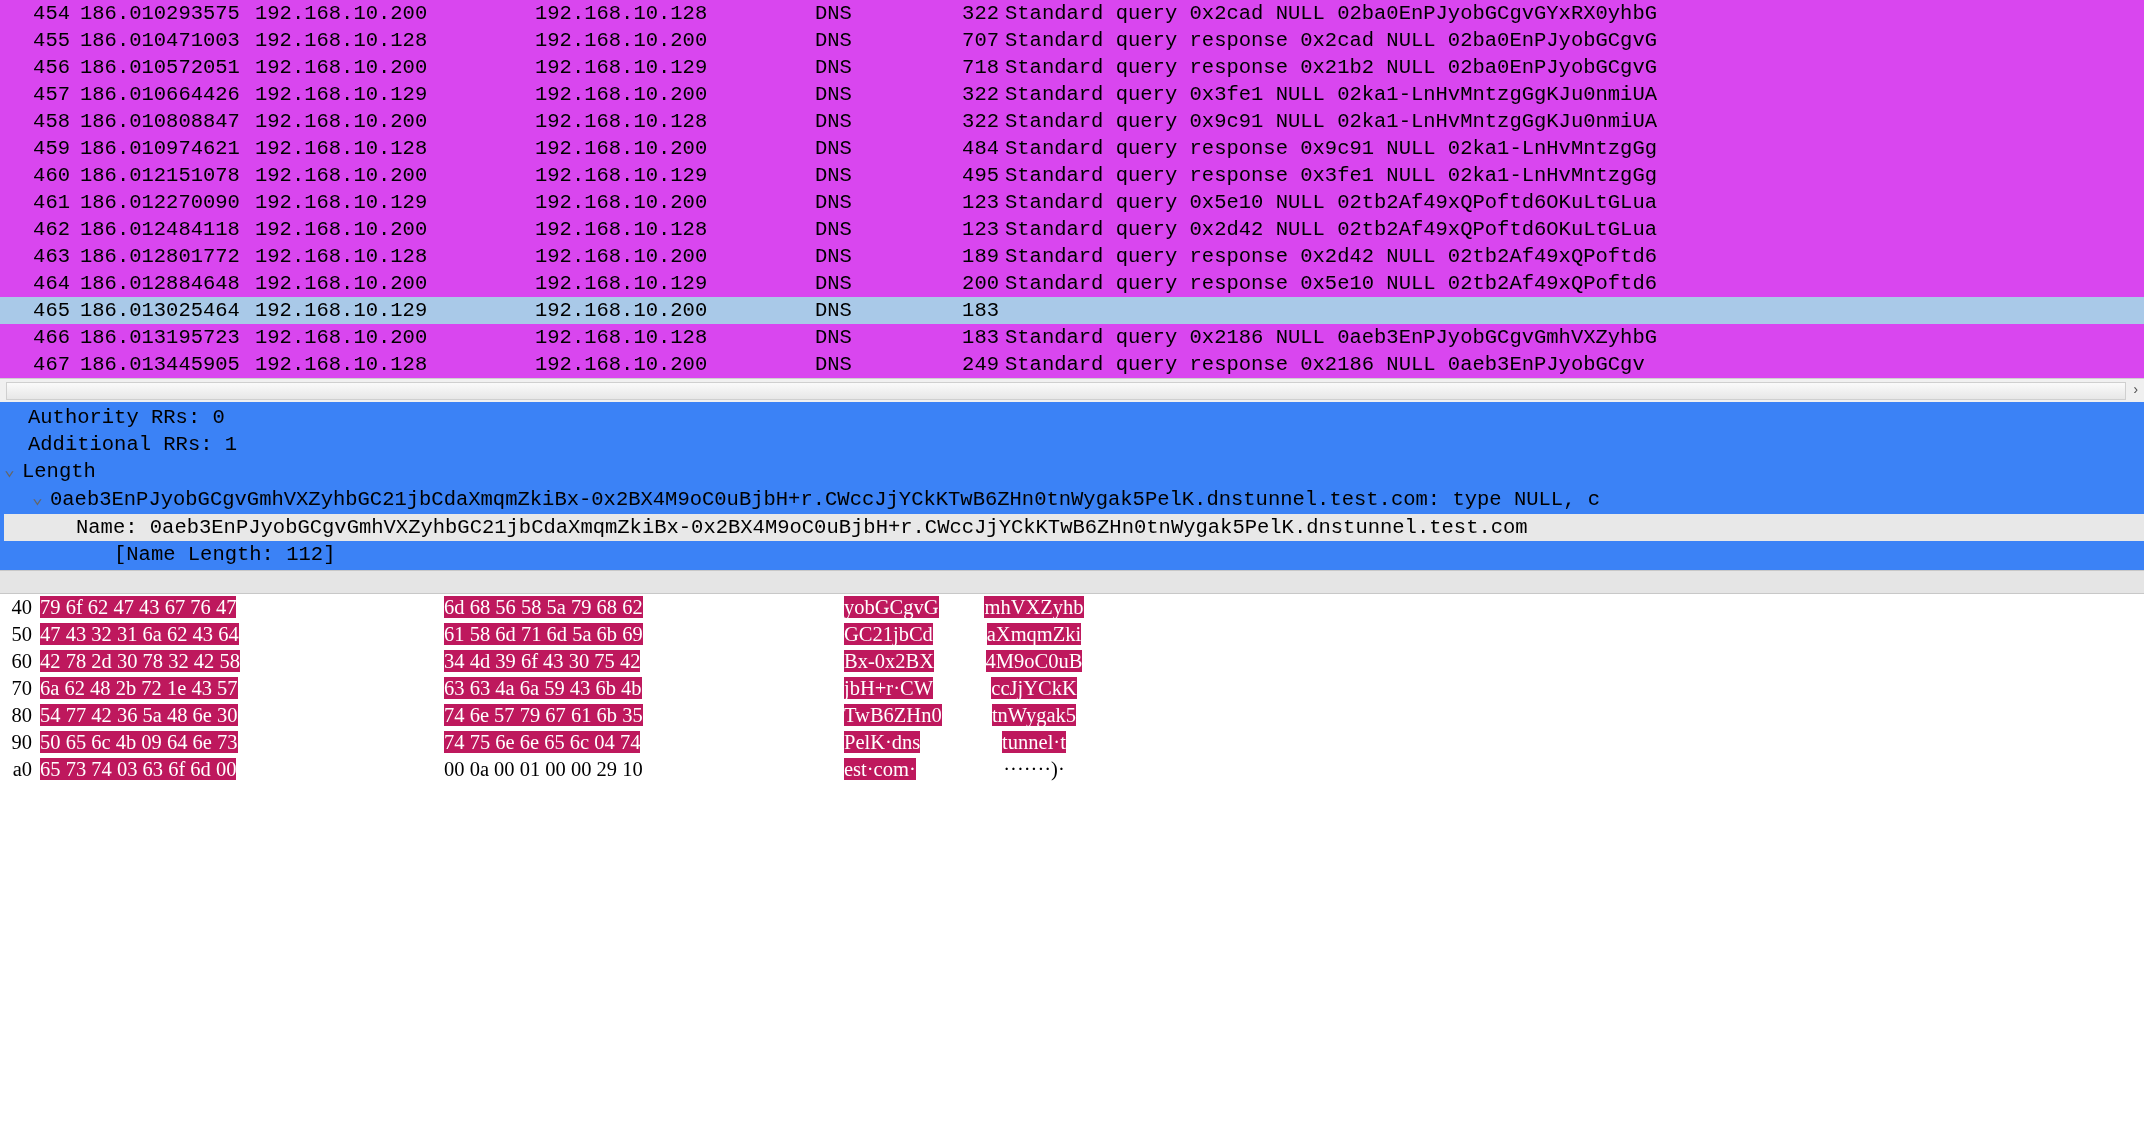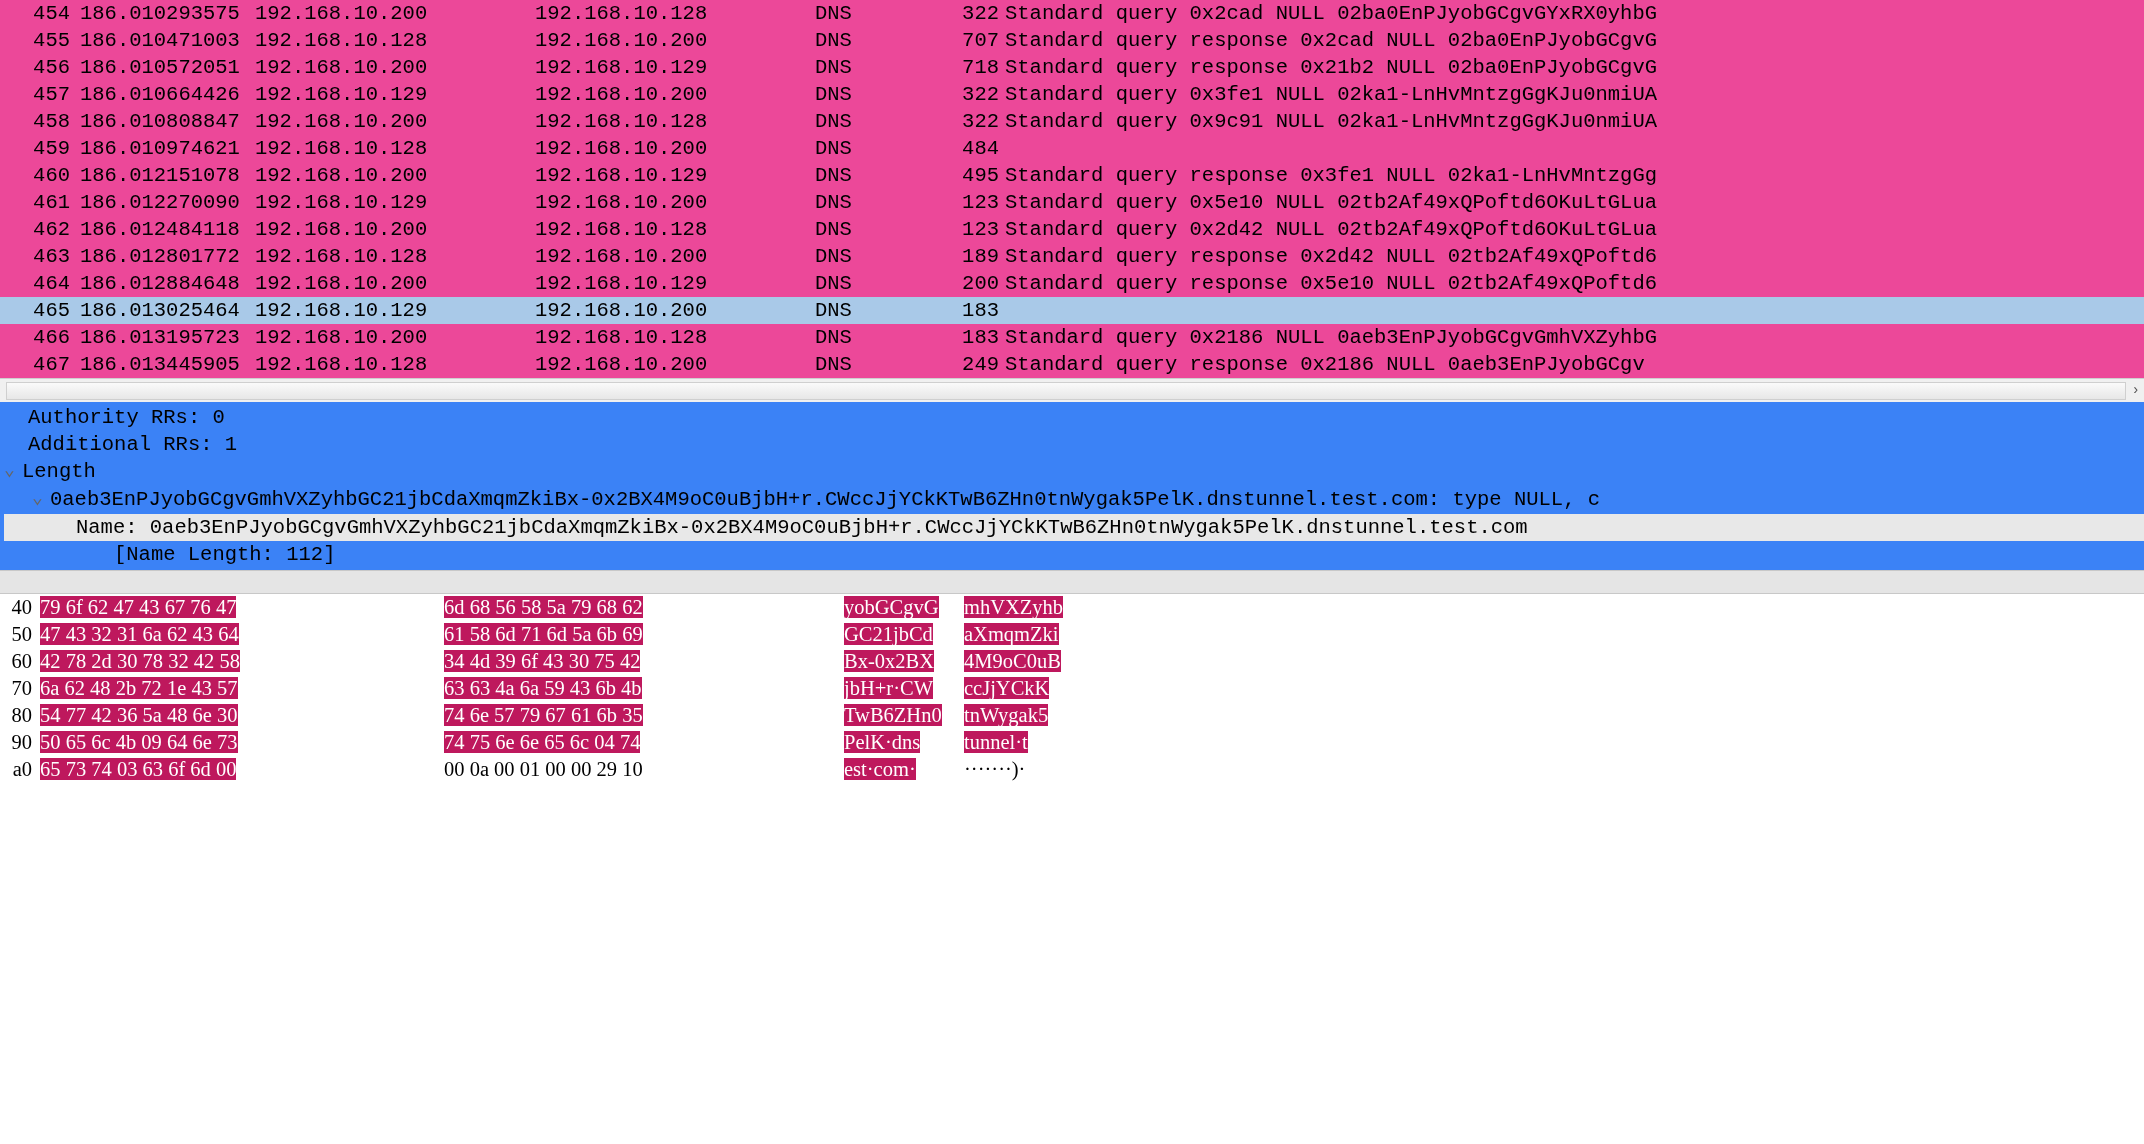--- a/index.html
+++ b/index.html
@@ -13,21 +13,21 @@
     width:2144px;
     height:1144px;
   }
   .packet-list {
     background:#fff;
     overflow:hidden;
     white-space:nowrap;
   }
   .row {
     display:flex;
-    background:#ec4899;
+    background:#d946ef;
     padding:0 0 0 10px;
   }
   .row.selected { background:#a9c9e8; }
   .col-no   { width:70px;  text-align:right; padding-right:10px;}
   .col-time { width:175px;font-family:Liberation Mono, monospace; }
   .col-src  { width:280px; }
   .col-dst  { width:280px; }
   .col-prot { width:120px; }
   .col-len  { width:70px;  text-align:right; padding-right:6px;}
   .col-info { flex:1; overflow:hidden; }
@@ -88,21 +88,21 @@
     background:#fff;
     padding-left:0;
     white-space:pre;
     overflow:hidden;
   }
   .hex-row { display:flex;font-family:Liberation Serif, serif; }
   .hex-off { width:40px; text-align:right; color:#000; padding-right:8px;}
   .hex-bytes1 { width:384px; }
   .hex-bytes2 { width:400px;margin-left:20px; }
   .hex-ascii1 { width:120px; }
-  .hex-ascii2 { width:140px; }
+  .hex-ascii2 { width:140px;text-align:center; }
   .hlb { background:#be185d; color:#fff; }
 </style>
 </head>
 <body>
 
 <div class="packet-list" id="plist">
     <div class="row">
       <div class="col-no">454</div>
       <div class="col-time">186.010293575</div>
       <div class="col-src">192.168.10.200</div>
@@ -147,20 +147,21 @@
       <div class="col-len">322</div>
       <div class="col-info">Standard query 0x9c91 NULL 02ka1-LnHvMntzgGgKJu0nmiUA</div>
     </div>
     <div class="row">
       <div class="col-no">459</div>
       <div class="col-time">186.010974621</div>
       <div class="col-src">192.168.10.128</div>
       <div class="col-dst">192.168.10.200</div>
       <div class="col-prot">DNS</div>
       <div class="col-len">484</div>
+      <div class="col-info">Standard query response 0x9c91 NULL 02ka1-LnHvMntzgGg</div>
     </div>
     <div class="row">
       <div class="col-no">460</div>
       <div class="col-time">186.012151078</div>
       <div class="col-src">192.168.10.200</div>
       <div class="col-dst">192.168.10.129</div>
       <div class="col-prot">DNS</div>
       <div class="col-len">495</div>
       <div class="col-info">Standard query response 0x3fe1 NULL 02ka1-LnHvMntzgGg</div>
     </div>

